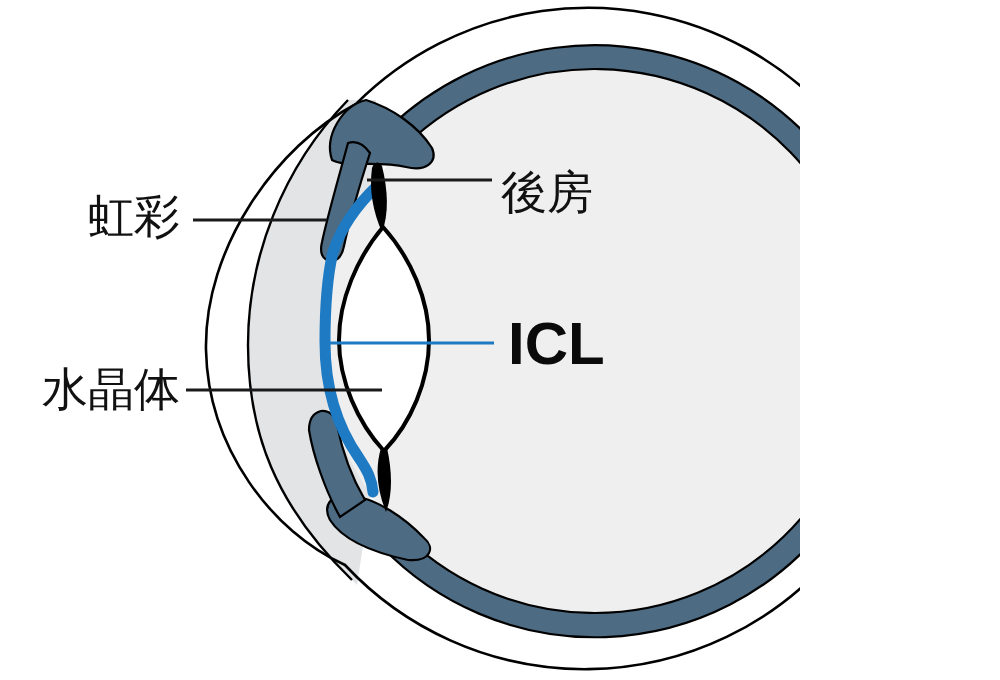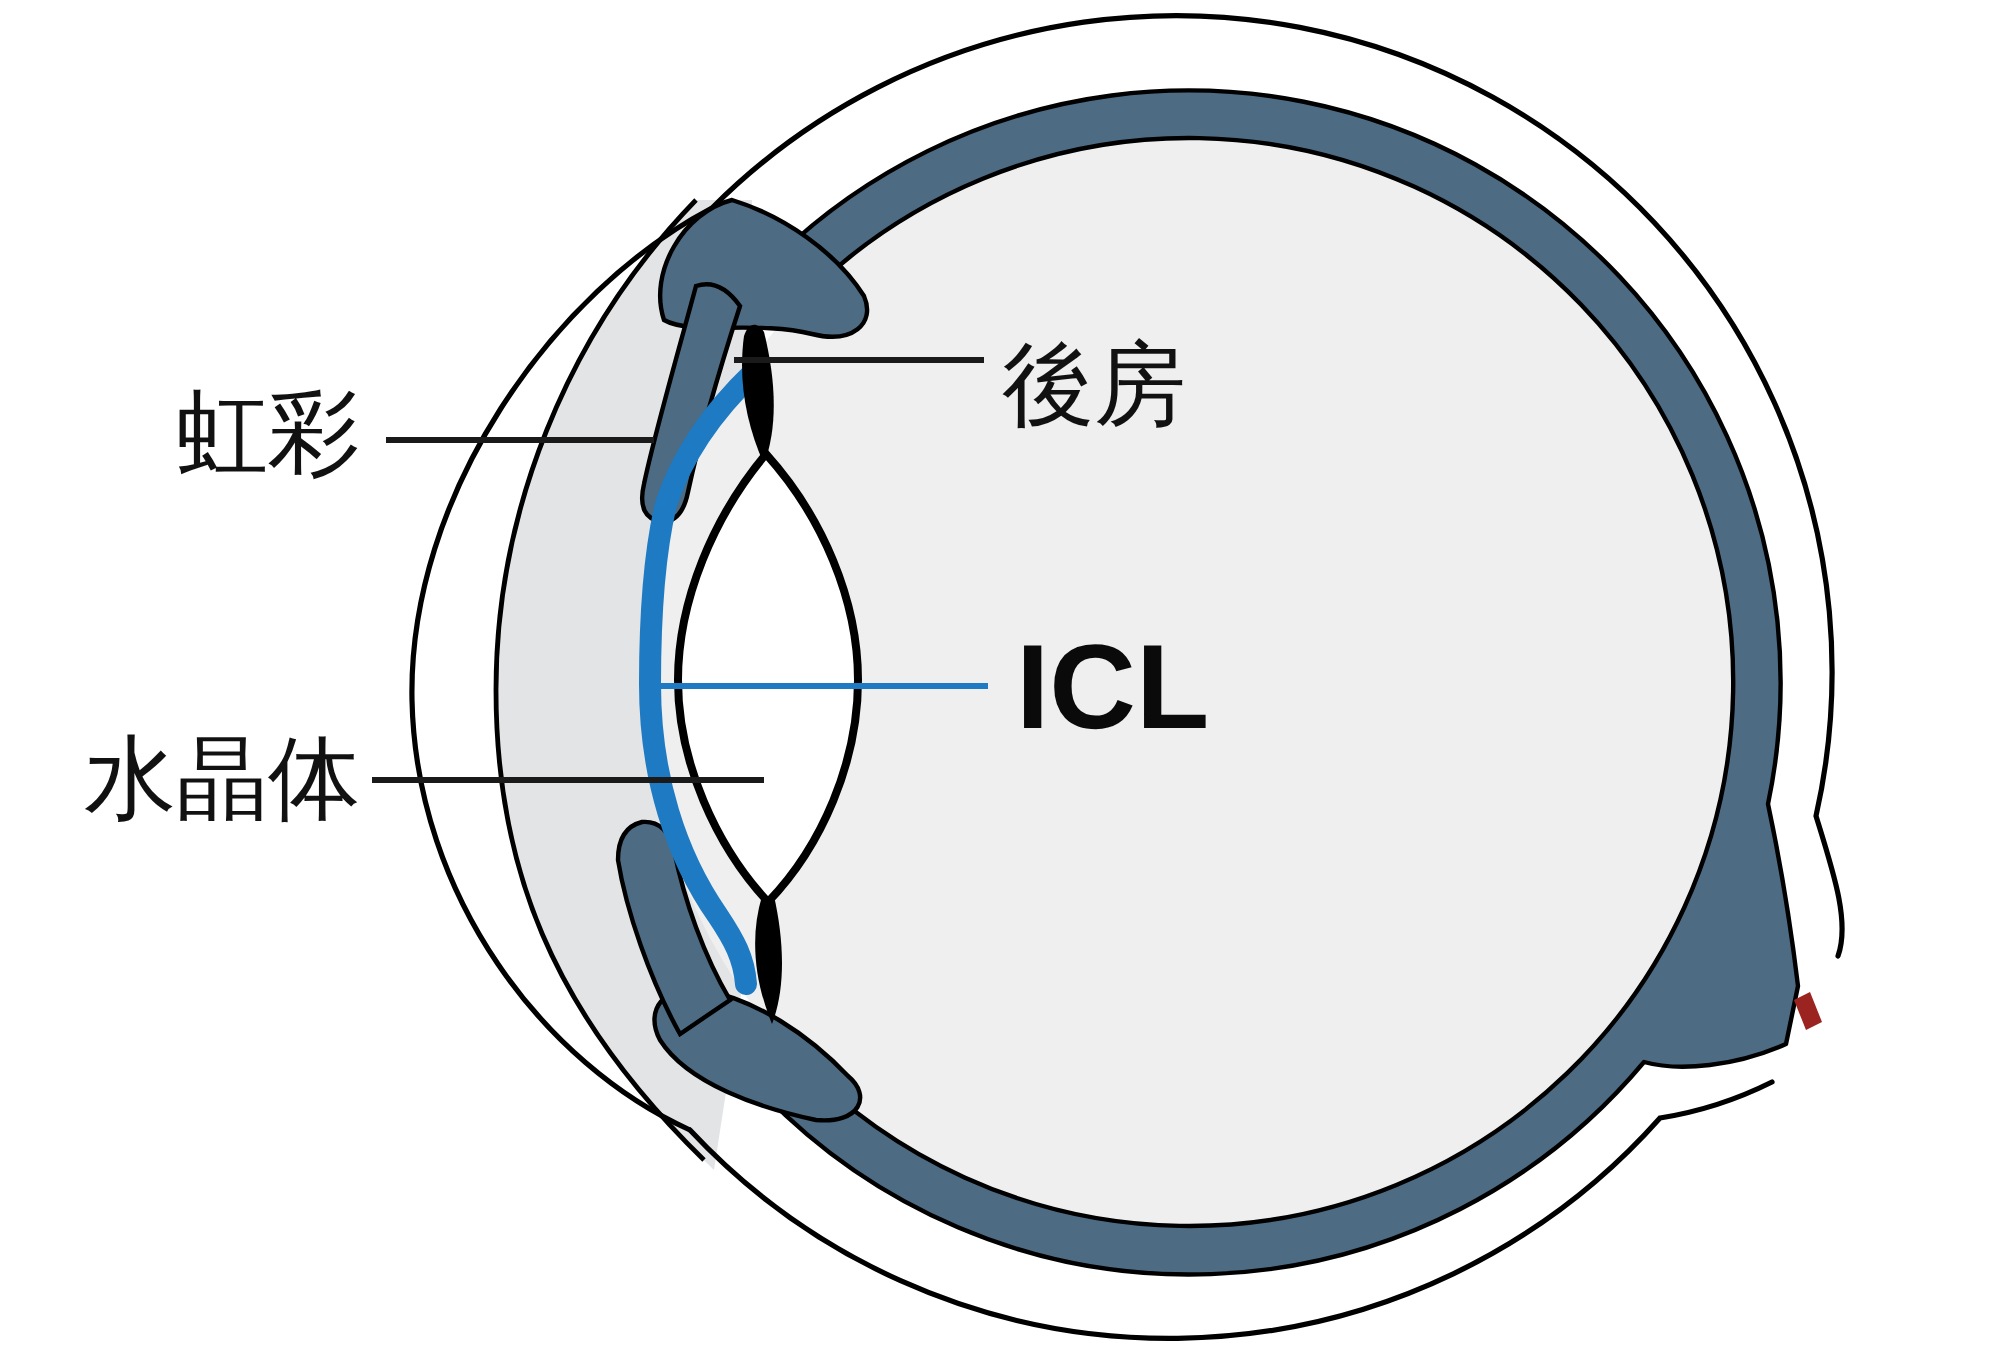--- a/index.html
+++ b/index.html
@@ -1,18 +1,18 @@
 <!DOCTYPE html>
 <html><head>
 <meta charset="utf-8">
 <style>
   html,body{margin:0;padding:0;background:#ffffff;}
   .stage{
     position:relative;
-    width:1000px;height:680px;
+    width:800px;height:680px;
     background:#ffffff;
     overflow:hidden;
     font-family:"Liberation Sans","DejaVu Sans",sans-serif;
   }
   svg{display:block;}
   text{font-family:"Liberation Sans","DejaVu Sans",sans-serif;}
   .jp-label{font-size:46px;fill:#111111;}
   .icl-label{font-size:60px;font-weight:bold;fill:#0a0a0a;}
 </style>
 </head>

